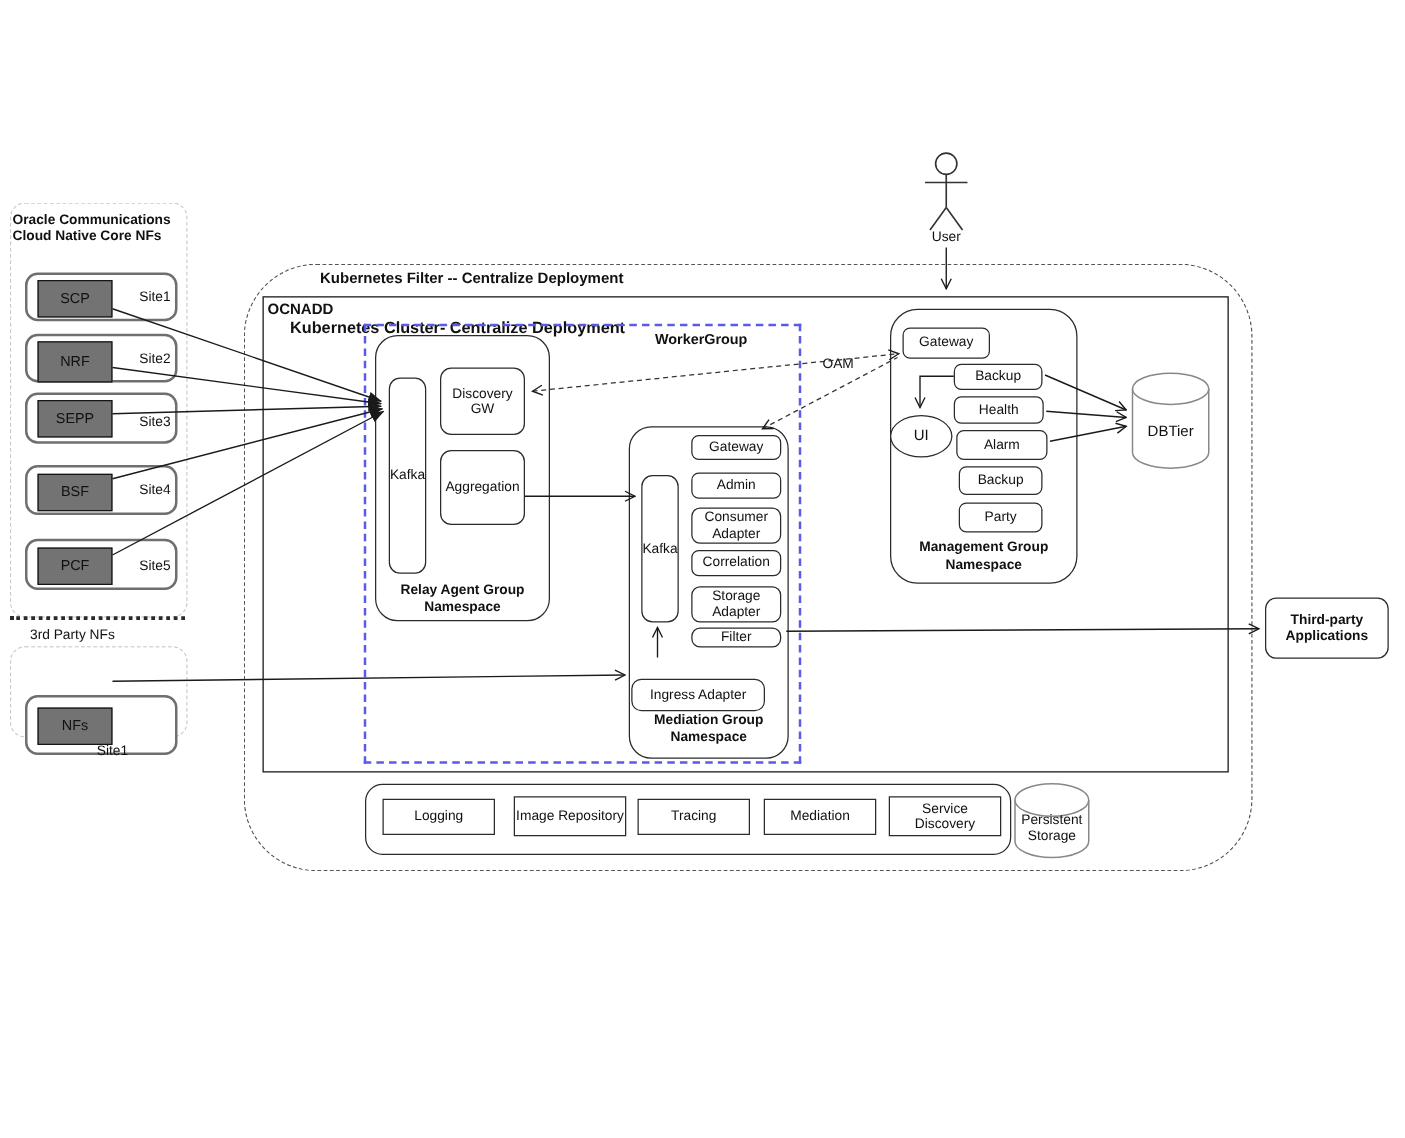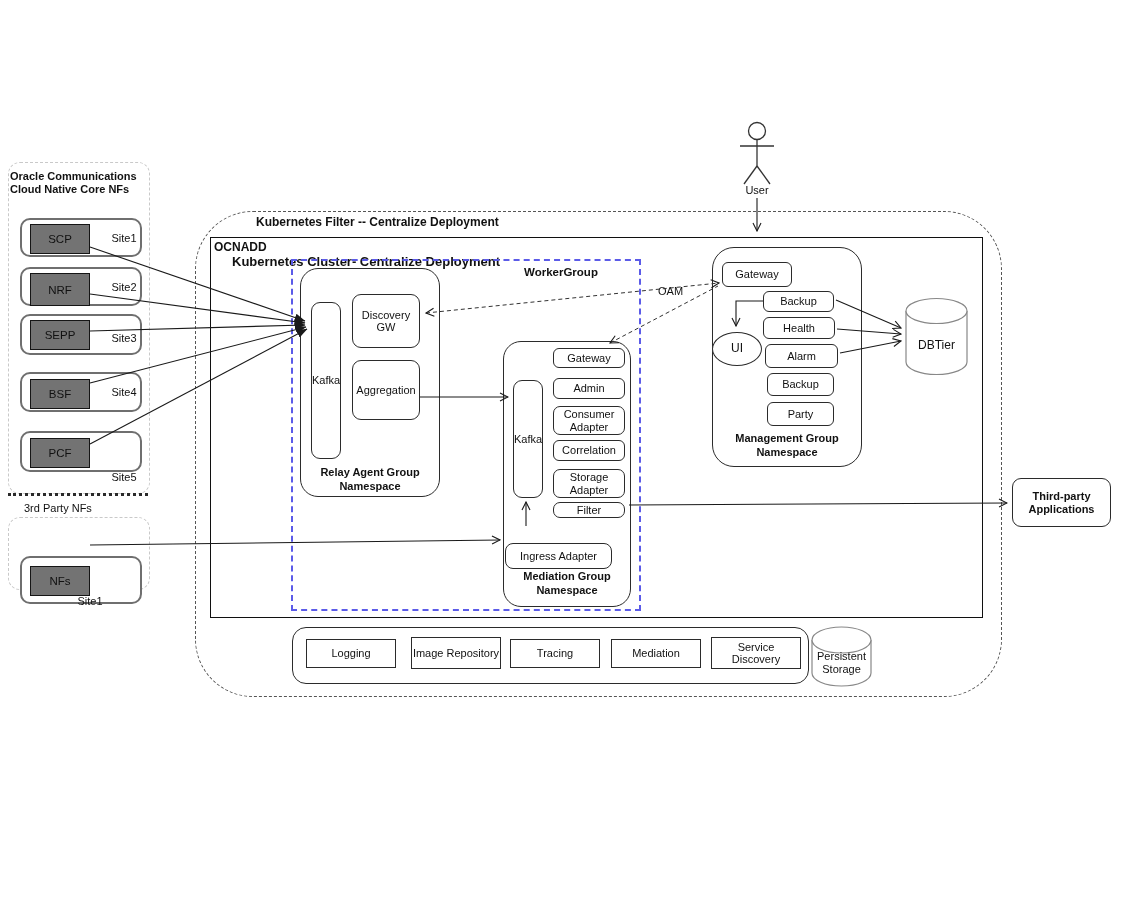--- a/index.html
+++ b/index.html
@@ -46,21 +46,21 @@
   <div class="nfcard" style="left:20px;top:314px;width:122px;height:41px;">
     <div class="nfinner" style="left:8px;top:4px;width:60px;height:30px;">SEPP</div>
     <div class="lbl" style="left:82px;top:16px;width:40px;text-align:center;">Site3</div>
   </div>
   <div class="nfcard" style="left:20px;top:372px;width:122px;height:40px;">
     <div class="nfinner" style="left:8px;top:5px;width:60px;height:30px;">BSF</div>
     <div class="lbl" style="left:82px;top:12px;width:40px;text-align:center;">Site4</div>
   </div>
   <div class="nfcard" style="left:20px;top:431px;width:122px;height:41px;">
     <div class="nfinner" style="left:8px;top:5px;width:60px;height:30px;">PCF</div>
-    <div class="lbl" style="left:82px;top:14px;width:40px;text-align:center;margin-top:24px;">Site5</div>
+    <div class="lbl" style="left:82px;top:14px;width:40px;text-align:center;">Site5</div>
   </div>
 
   <div class="abs" style="left:8px;top:493px;width:140px;border-top:3px dotted #2a2a2a;"></div>
   <div class="lbl" style="left:24px;top:502px;width:95px;">3rd Party NFs</div>
 
   <div class="faint" style="left:8px;top:517px;width:142px;height:73px;"></div>
   <div class="nfcard" style="left:20px;top:556px;width:122px;height:48px;">
     <div class="nfinner" style="left:8px;top:8px;width:60px;height:30px;">NFs</div>
     <div class="lbl" style="left:38px;top:37px;width:60px;text-align:center;">Site1</div>
   </div>

